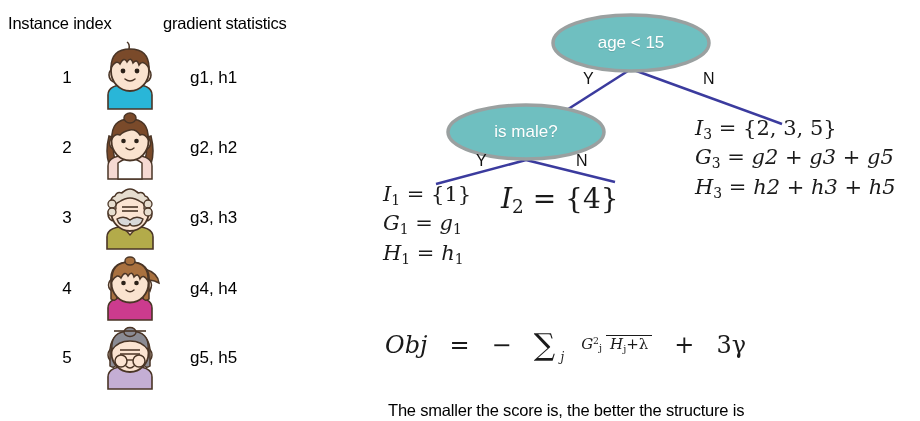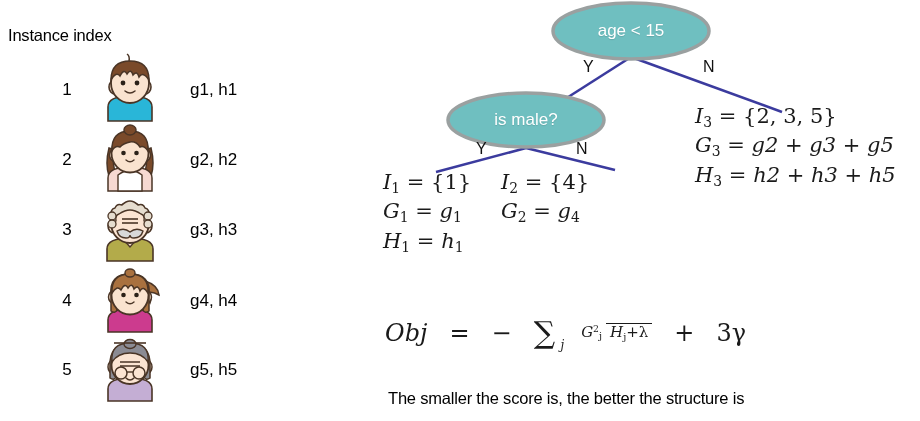--- a/index.html
+++ b/index.html
@@ -7,32 +7,32 @@
     width:920px;height:421px;
     background:#ffffff;
     font-family:"Liberation Sans", sans-serif;
     color:#000;
     overflow:hidden;
     position:relative;
   }
   .root{position:relative;width:920px;height:421px;}
 
   
-  .left-panel{position:absolute;left:0;top:12px;width:340px;height:371px;padding-left:40px;}
+  .left-panel{position:absolute;left:0;top:0;width:340px;height:371px;padding-left:40px;}
   .col-head{position:absolute;top:14px;font-size:16.5px;letter-spacing:-0.2px;white-space:nowrap;}
   .col-head.idx{left:8px;}
   .col-head.grad{left:163px;}
 
   .row{position:absolute;left:0;width:340px;height:70px;}
   .row .rnum{position:absolute;left:55px;top:24px;width:24px;text-align:center;font-size:17px;}
   .row .gstat{position:absolute;left:190px;top:24px;font-size:17px;white-space:nowrap;}
   .row .avatar{position:absolute;left:95px;top:-4px;width:70px;height:70px;}
 
   
-  .right-panel{position:absolute;left:340px;top:0;width:580px;height:304px;}
+  .right-panel{position:absolute;left:340px;top:12px;width:580px;height:304px;}
   .tree-svg{position:absolute;left:0;top:0;}
 
   .node-label{
     position:absolute;color:#ffffff;font-size:17px;
     white-space:nowrap;text-align:center;
     text-shadow:0 1px 1px rgba(0,0,0,.12);
   }
   .yn{position:absolute;font-size:16px;color:#111;}
 
   
@@ -41,21 +41,21 @@
     font-family:"DejaVu Serif","Liberation Serif",serif;
     color:#1a1a1a;
     white-space:nowrap;
     line-height:1.34;
   }
   .math .v{font-style:italic;}
   .math sub{font-size:.66em;vertical-align:-0.28em;font-style:normal;}
   .mrow{display:block;}
 
   .m-left{left:43px;top:168px;font-size:21px;}
-  .m-mid{left:161px;top:168px;font-size:21px;}
+  .m-mid{left:161px;top:168px;font-size:28px;}
   .m-right{left:355px;top:102px;font-size:21px;}
 
   
   .obj{
     position:absolute;left:45px;top:318px;
     font-family:"DejaVu Serif","Liberation Serif",serif;
     font-size:24px;color:#1a1a1a;white-space:nowrap;
     display:flex;align-items:center;gap:22px;
   }
   .obj .it{font-style:italic;}
@@ -73,20 +73,21 @@
     letter-spacing:-0.2px;
   }
 </style>
 </head>
 <body>
 
 <div class="root">
 
   <div class="left-panel">
     <div class="col-head idx">Instance index</div>
+    <div class="col-head grad">gradient statistics</div>
 
     <div class="row" style="top:44px">
       <div class="rnum">1</div>
       <div class="avatar">
         <svg viewBox="0 0 70 70" width="70" height="70">
           <ellipse cx="20" cy="35" rx="6" ry="7" fill="#fae3cf" stroke="#4a3526" stroke-width="1.6"></ellipse>
           <ellipse cx="50" cy="35" rx="6" ry="7" fill="#fae3cf" stroke="#4a3526" stroke-width="1.6"></ellipse>
           <path d="M13 55 q0 -11 22 -11 q22 0 22 11 l0 14 l-44 0 z" fill="#29b6d8" stroke="#4a3526" stroke-width="1.6"></path>
           <path d="M27 45 q8 7 16 0 l0 -5 l-16 0 z" fill="#fae3cf" stroke="#4a3526" stroke-width="1.4"></path>
           <ellipse cx="35" cy="31" rx="19" ry="20" fill="#fae3cf" stroke="#4a3526" stroke-width="1.8"></ellipse>
@@ -226,24 +227,20 @@
         <span class="v">H</span><sub>1</sub>
         <span> = </span><span class="v">h</span><sub>1</sub>
       </span>
     </div>
 
     <div class="math m-mid">
       <span class="mrow">
         <span class="v">I</span><sub>2</sub>
         <span> = </span><span>{4}</span>
       </span>
-      <span class="mrow">
-        <span class="v">G</span><sub>2</sub>
-        <span> = </span><span class="v">g</span><sub>4</sub>
-      </span>
     </div>
 
     <div class="math m-right">
       <span class="mrow">
         <span class="v">I</span><sub>3</sub>
         <span> = </span><span>{2, 3, 5}</span>
       </span>
       <span class="mrow">
         <span class="v">G</span><sub>3</sub>
         <span> = </span><span class="v">g2 + g3 + g5</span>

